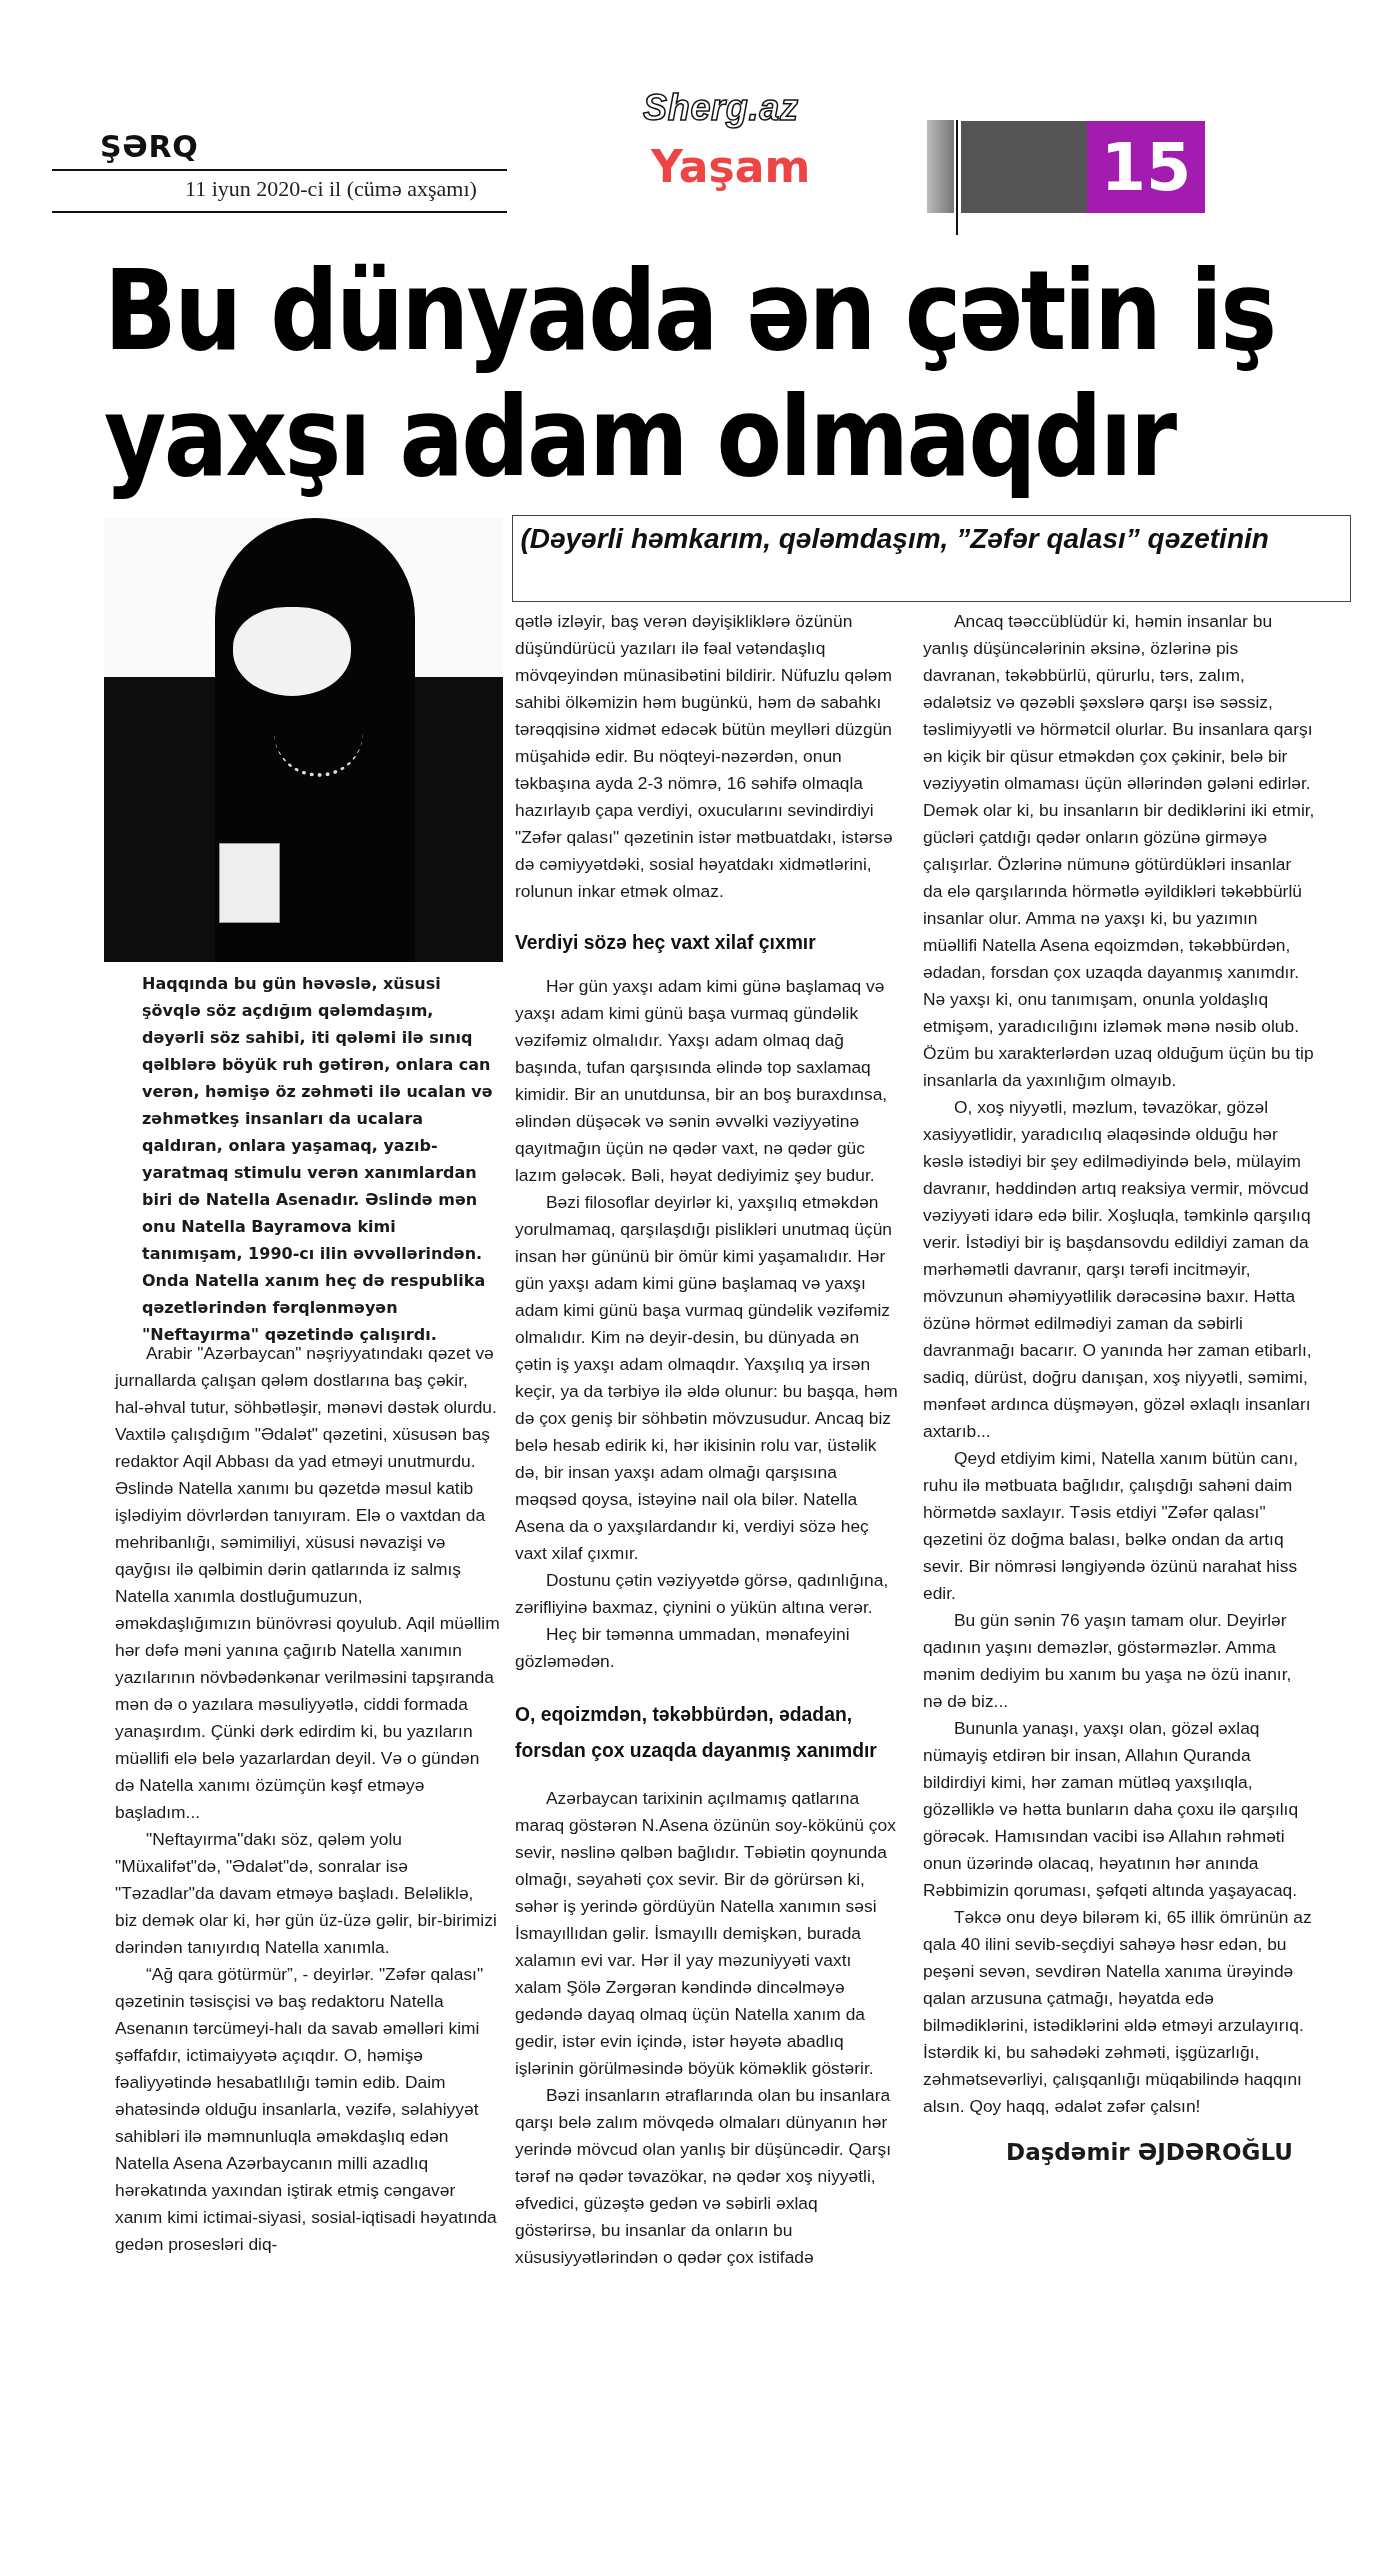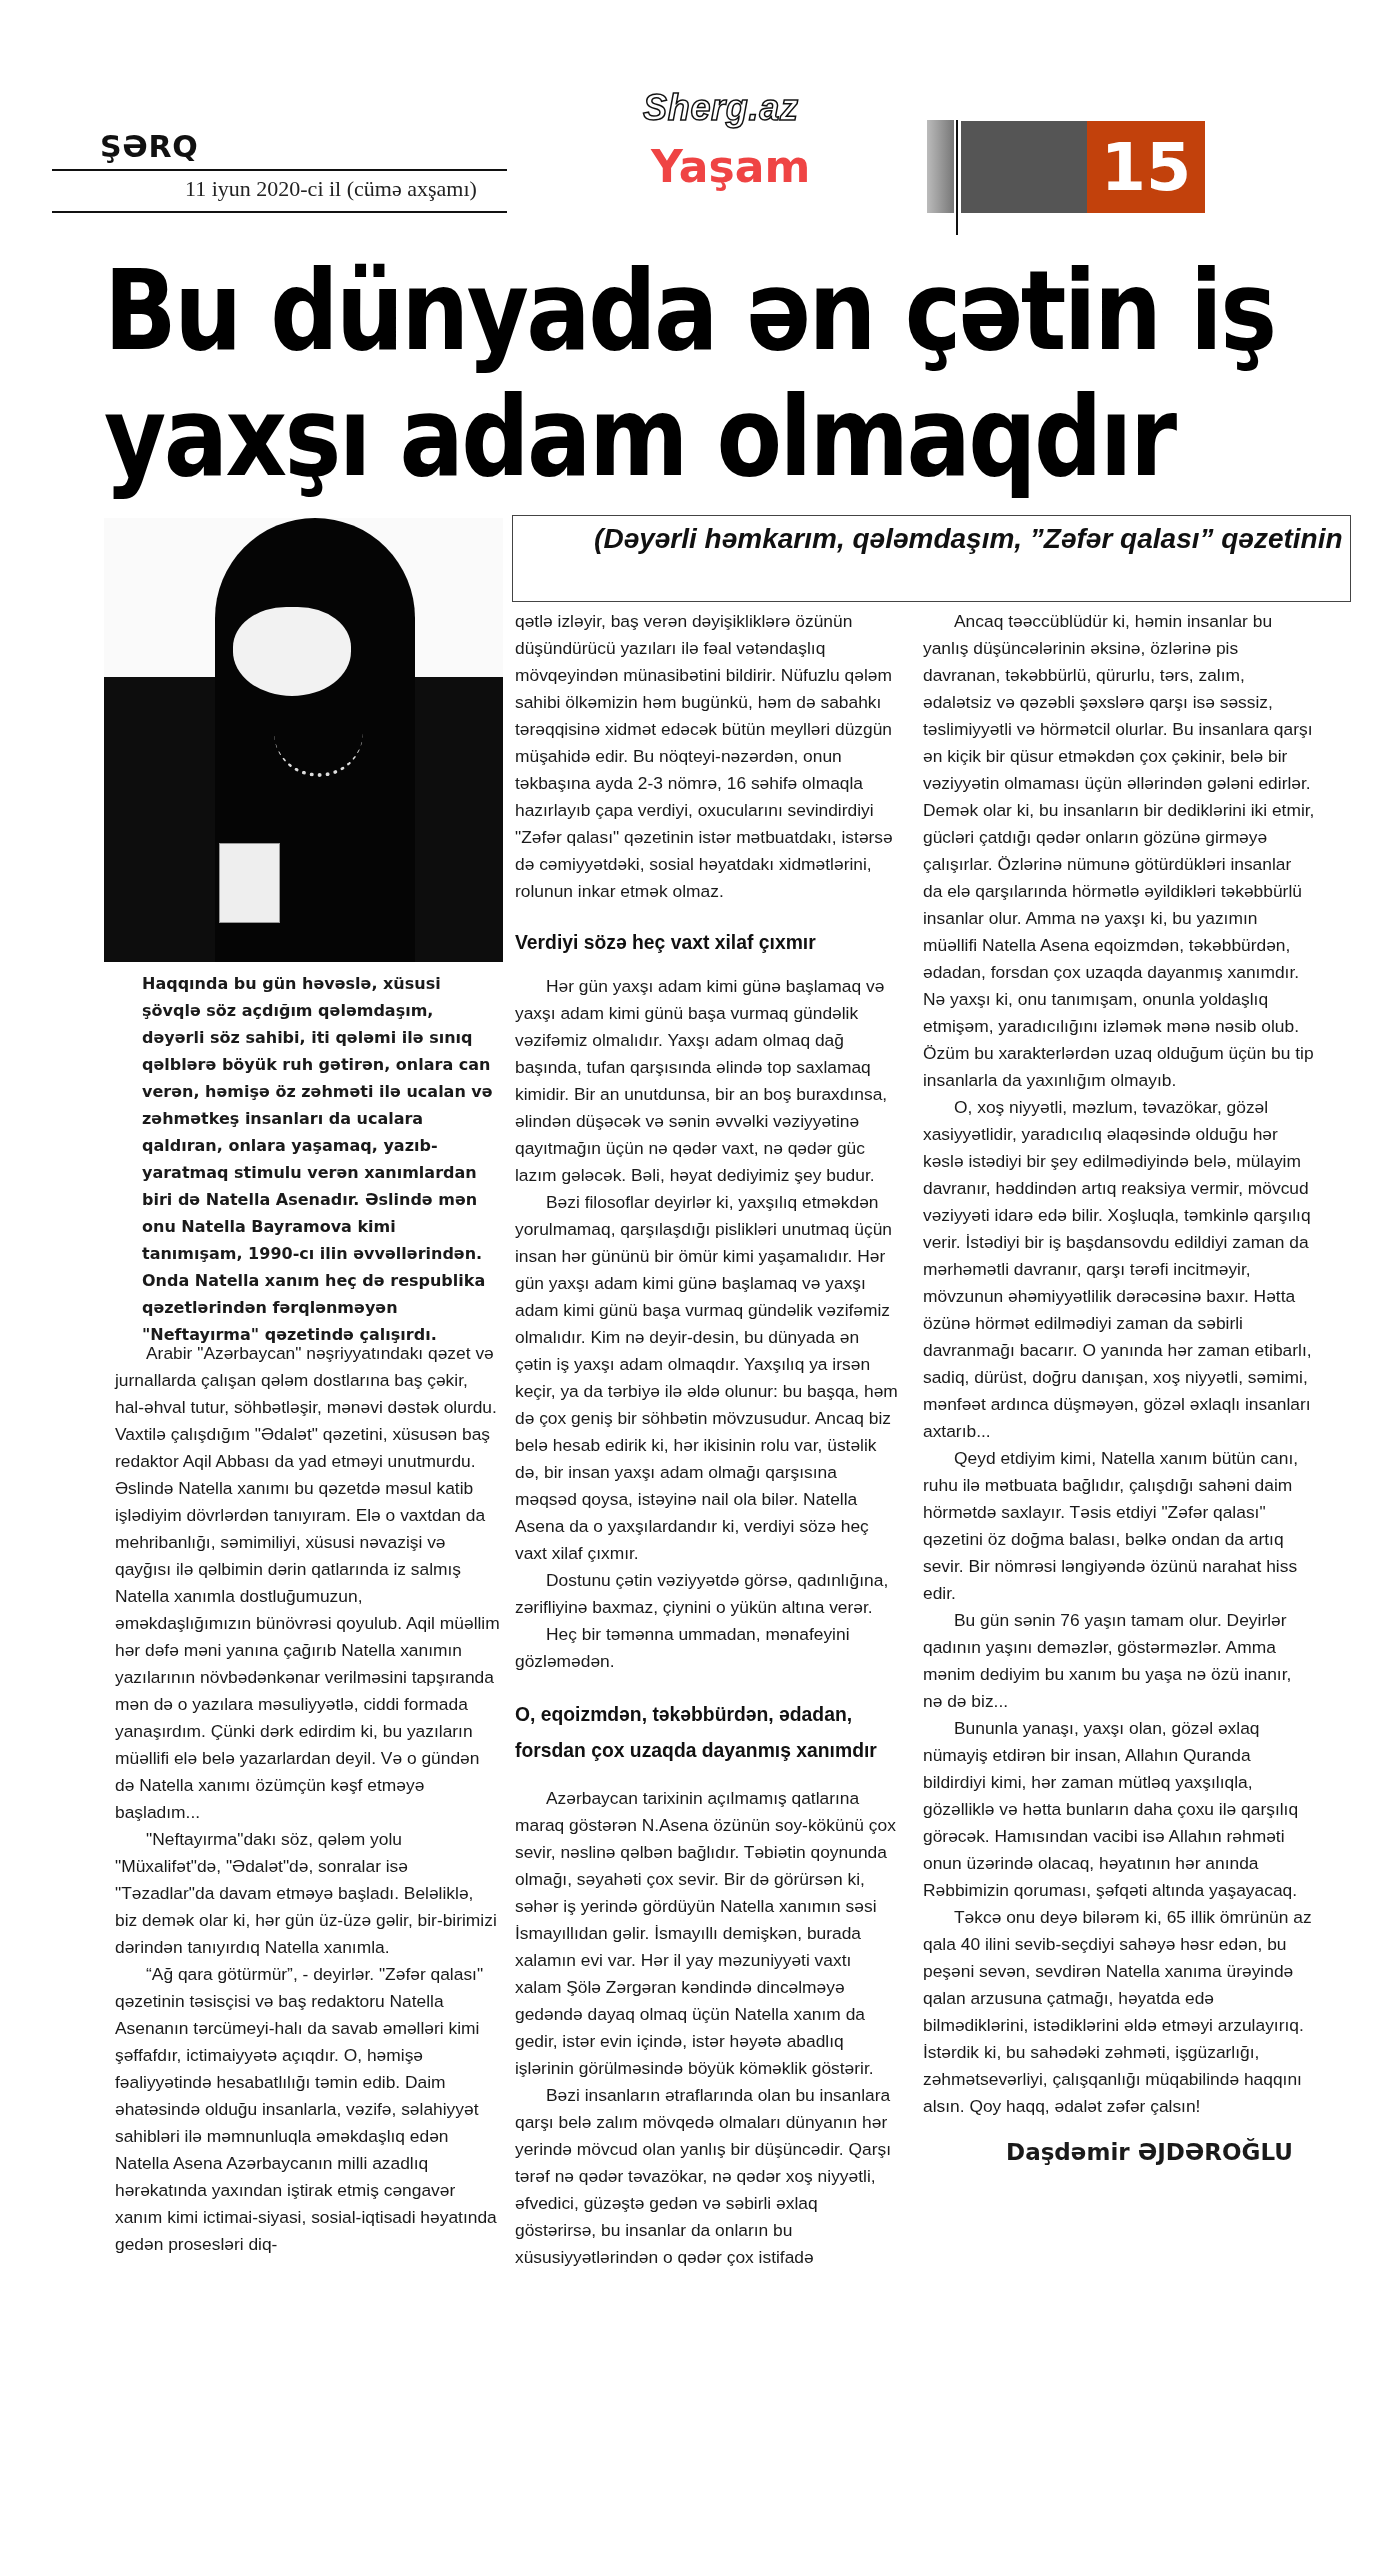--- a/index.html
+++ b/index.html
@@ -9,35 +9,35 @@
   
   .masthead { left: 100px; top: 129px; font-family: "DejaVu Sans", sans-serif; font-weight: 900; font-size: 30px; letter-spacing: 0.7px; color: #111; }
   .rule { background: #111; height: 2.2px; }
   .date { left: 185px; top: 176px; font-family: "Liberation Serif", serif; font-size: 22px; color: #222; }
   .site { left: 643px; top: 87px; font-family: "Liberation Sans", sans-serif; font-weight: 900; font-style: italic; font-size: 36px; color: #fff;
           -webkit-text-stroke: 1.5px #111; letter-spacing: 0.7px; }
   .section { left: 651px; top: 141px; font-family: "DejaVu Sans", sans-serif; font-weight: 900; font-size: 44px; color: #ef4444; }
   .grey-tab { left: 927px; top: 120px; width: 27px; height: 93px; background: linear-gradient(90deg,#bbb,#777); }
   .vline { left: 956px; top: 120px; width: 2.2px; height: 115px; background: #111; }
   .grey-block { left: 961px; top: 121px; width: 126px; height: 92px; background: #555; }
-  .num-block { left: 1087px; top: 121px; width: 118px; height: 92px; background: #c2410c; color: #fff; font-family: "DejaVu Sans", sans-serif; font-weight: 900; font-size: 65px; display: flex; align-items: center; justify-content: center; }
+  .num-block { left: 1087px; top: 121px; width: 118px; height: 92px; background: #a21caf; color: #fff; font-family: "DejaVu Sans", sans-serif; font-weight: 900; font-size: 65px; display: flex; align-items: center; justify-content: center; }
 
   
   .title { left: 104px; font-family: "DejaVu Sans", sans-serif; font-weight: 900; font-size: 111px; letter-spacing: -3px; line-height: 1; color: #000; transform: scaleX(0.86); transform-origin: left top; white-space: nowrap; }
 
   
   .photo { left: 104px; top: 518px; width: 399px; height: 444px; background: #0d0d0d; overflow: hidden; }
   .photo .face { position: absolute; left: 129px; top: 89px; width: 118px; height: 89px; background: #f2f2f2; border-radius: 45% 45% 50% 50%; }
   .photo .hair { position: absolute; left: 111px; top: 0; width: 200px; height: 444px; background: #050505; border-radius: 104px 104px 0 0; }
   .photo .bg { position: absolute; left: 0; top: 0; width: 399px; height: 159px; background: #fafafa; }
   .photo .necklace { position: absolute; left: 170px; top: 203px; width: 89px; height: 52px; border-bottom: 4.4px dotted #ddd; border-radius: 0 0 44px 44px; }
   .photo .badge { position: absolute; left: 115px; top: 325px; width: 59px; height: 78px; background: #eee; border: 1.5px solid #999; }
 
   
-  .subbox { left: 512px; top: 515px; width: 839px; height: 87px; border: 1.5px solid #444; box-sizing: border-box; padding: 4.4px 7.4px; text-align: right;
+  .subbox { left: 512px; top: 515px; width: 839px; height: 87px; border: 1.5px solid #444; box-sizing: border-box; padding: 4.4px 7.4px; text-align: left;
             font-family: "Liberation Sans", sans-serif; font-weight: 700; font-style: italic; font-size: 28px; line-height: 38px; color: #111; }
 
   
   .col { font-size: 17.4px; line-height: 27px; color: #1a1a1a; text-align: left; }
   .col p { margin: 0; text-indent: 31px; }
   .col p.noind { text-indent: 0; }
   .col h3 { margin: 0; font-family: "Liberation Sans", sans-serif; font-weight: 700; font-size: 21px; line-height: 36px; transform: scaleX(0.92); transform-origin: left; white-space: nowrap; color: #111; }
   .lead { left: 142px; top: 970px; width: 355px; font-family: "DejaVu Sans", sans-serif; font-size: 16px; line-height: 27px; color: #1a1a1a; font-weight: bold; }
   .lead p { margin: 0; }
   .colA { left: 115px; top: 1340px; width: 385px; }

